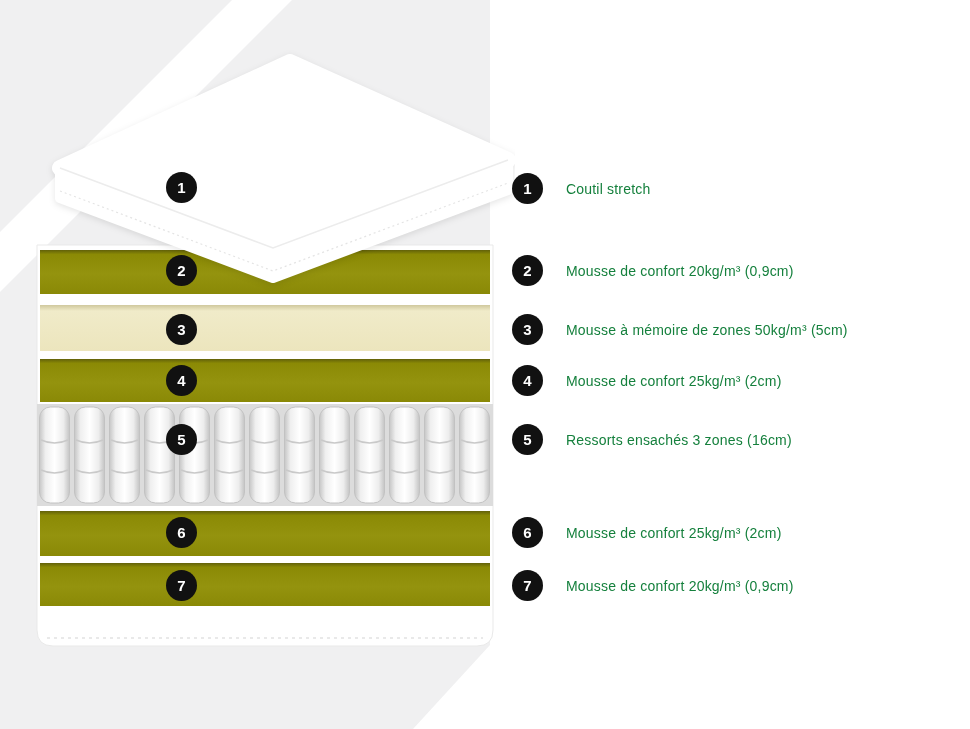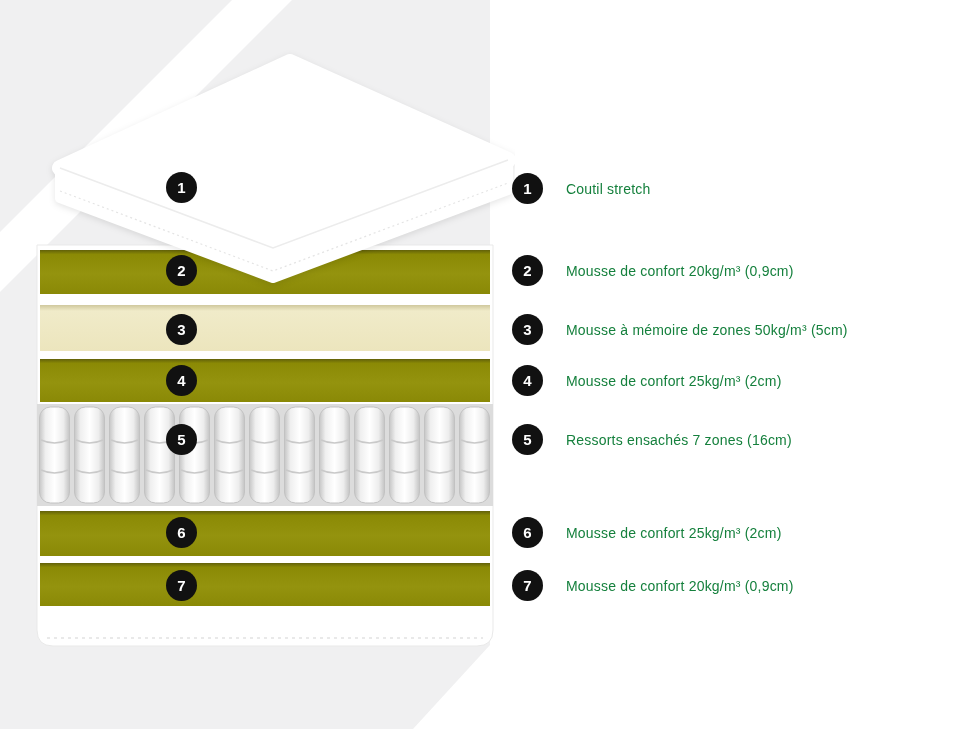--- a/index.html
+++ b/index.html
@@ -146,21 +146,21 @@
   <div class="legend-row" style="top:314px;">
     <div class="marker">3</div>
     <div class="legend-label">Mousse à mémoire de zones 50kg/m³ (5cm)</div>
   </div>
   <div class="legend-row" style="top:365px;">
     <div class="marker">4</div>
     <div class="legend-label">Mousse de confort 25kg/m³ (2cm)</div>
   </div>
   <div class="legend-row" style="top:424px;">
     <div class="marker">5</div>
-    <div class="legend-label">Ressorts ensachés 7 zones (16cm)</div>
+    <div class="legend-label">Ressorts ensachés 3 zones (16cm)</div>
   </div>
   <div class="legend-row" style="top:517px;">
     <div class="marker">6</div>
     <div class="legend-label">Mousse de confort 25kg/m³ (2cm)</div>
   </div>
   <div class="legend-row" style="top:570px;">
     <div class="marker">7</div>
     <div class="legend-label">Mousse de confort 20kg/m³ (0,9cm)</div>
   </div>
 

